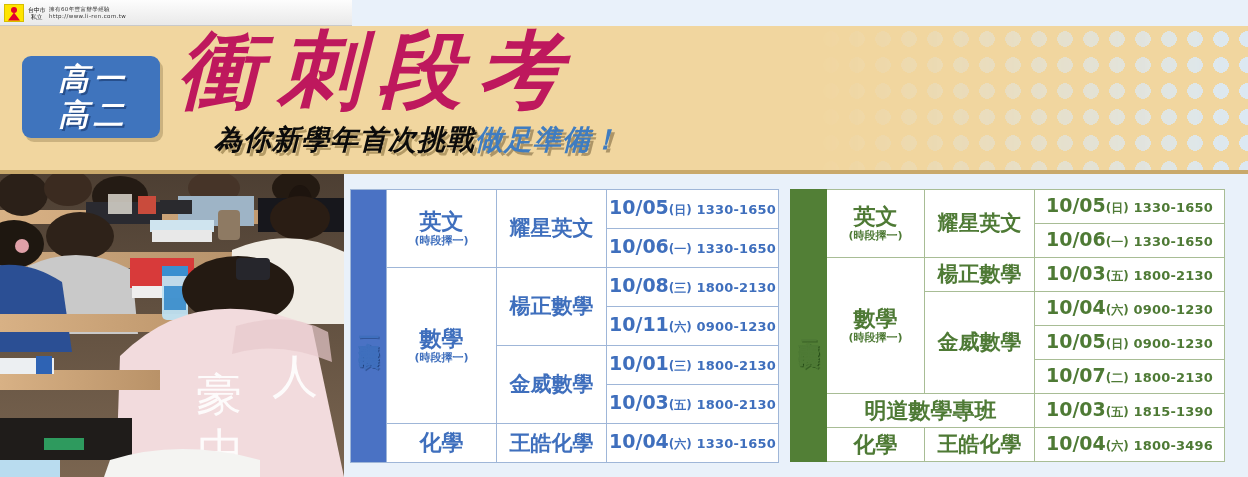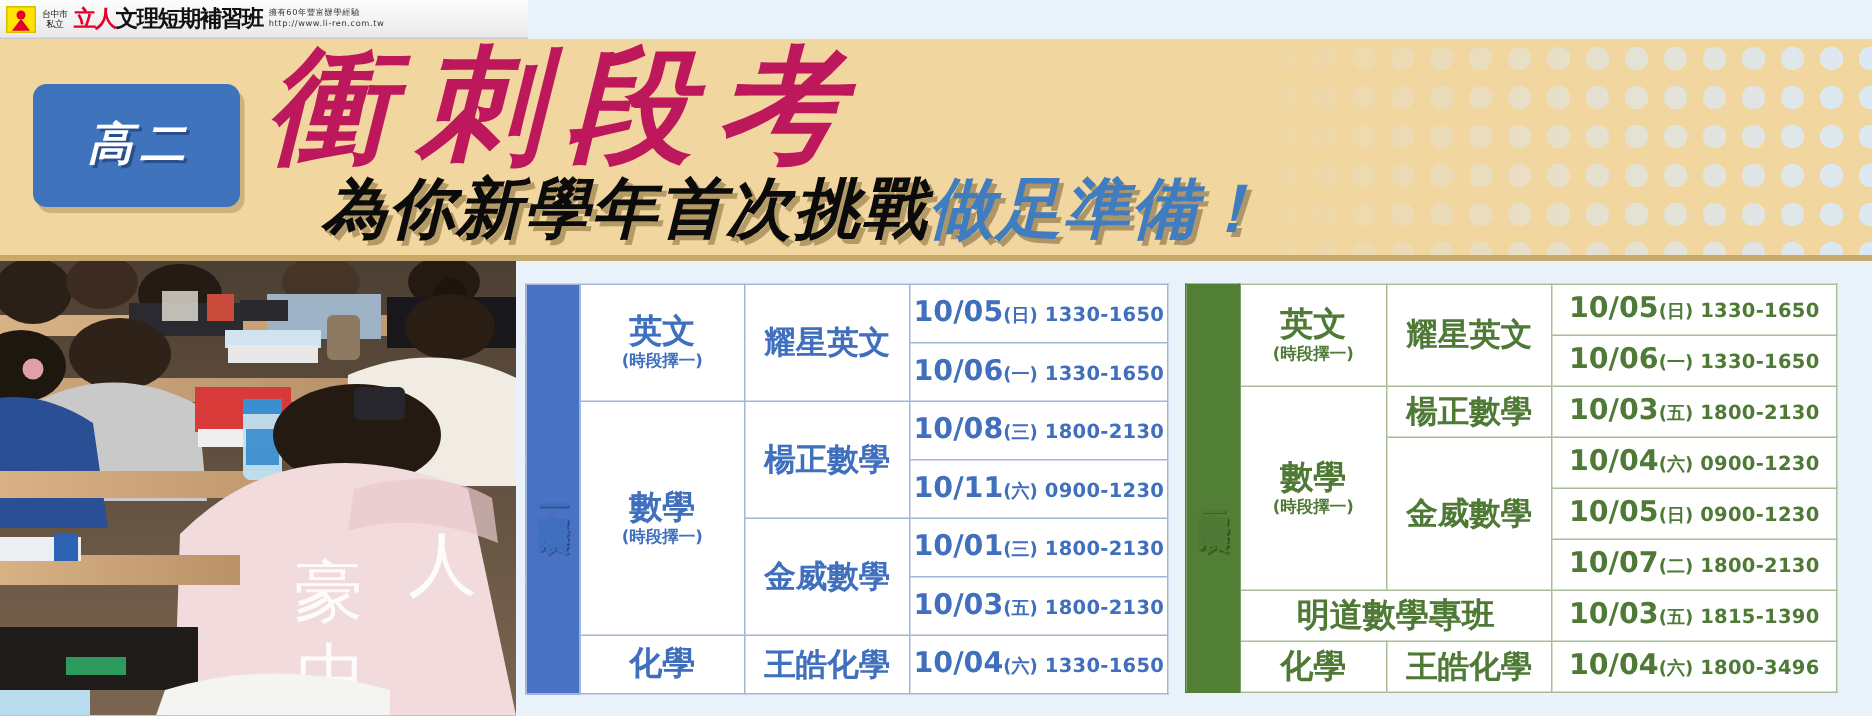--- a/index.html
+++ b/index.html
@@ -72,21 +72,21 @@
   }
 
   .main-title{
     position:absolute; left:178px; top:24px; z-index:4;
     font-size:84px; line-height:92px; font-weight:bold; color:#be185d;
     letter-spacing:16px; white-space:nowrap; font-style:italic;
     font-family:"DejaVu Sans","Liberation Sans",sans-serif;
   }
   .sub-title{
     position:absolute; left:214px; top:118px; z-index:5;
-    font-size:44px; line-height:44px; font-weight:bold; white-space:nowrap;
+    font-size:28px; line-height:44px; font-weight:bold; white-space:nowrap;
     font-style:italic; letter-spacing:1px;
   }
   .sub-title .k{ color:#0b0b0b; text-shadow:3px 3px 0 rgba(120,95,45,.5); }
   .sub-title .b{ color:#3f7cc0; text-shadow:3px 3px 0 rgba(90,70,35,.45); }
 
   
   .photo{
     position:absolute; left:0; top:174px; width:344px; height:303px;
     overflow:hidden; z-index:3; background:#6d5a46;
   }
@@ -131,33 +131,33 @@
 </style>
 </head>
 <body>
 
 <div class="logobar">
   <div class="logo-mark"></div>
   <div class="logo-city">
     <div>台中市</div>
     <div>私立</div>
   </div>
-  <div class="logo-main"><span class="red">立人</span><span>文理短期補習班</span></div>
   <div class="logo-sub">
     <div>擁有60年豐富辦學經驗</div>
     <div>http://www.li-ren.com.tw</div>
   </div>
 </div>
 
 <div class="banner">
   <div class="halftone"></div>
 </div>
 <div class="banner-bottomline"></div>
 
 <div class="grade-badge">
+  <span>高一</span>
   <span>高二</span>
 </div>
 
 <div class="main-title">衝刺段考</div>
 <div class="sub-title"><span class="k">為你新學年首次挑戰</span><span class="b">做足準備！</span></div>
 
 <div class="photo">
   <svg width="344" height="303" viewBox="0 0 344 303">
     <defs>
       <linearGradient id="wall" x1="0" y1="0" x2="0" y2="1">

